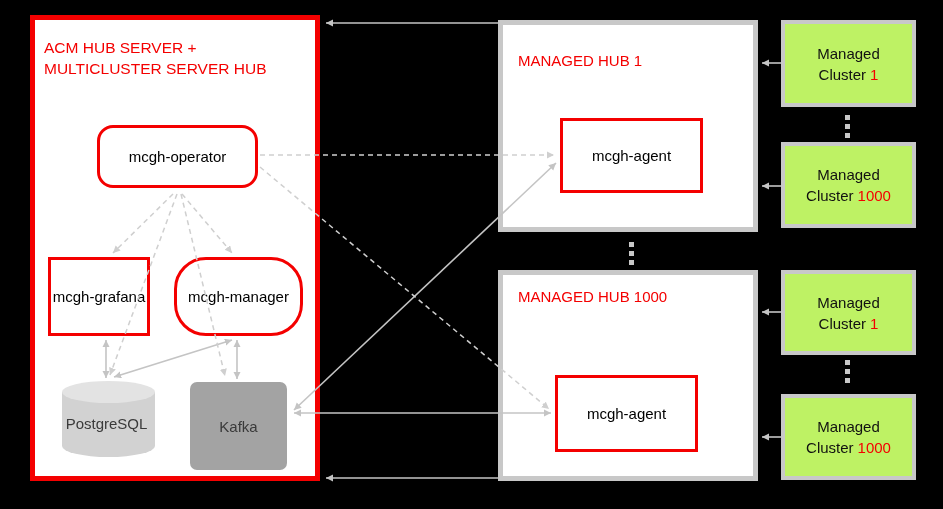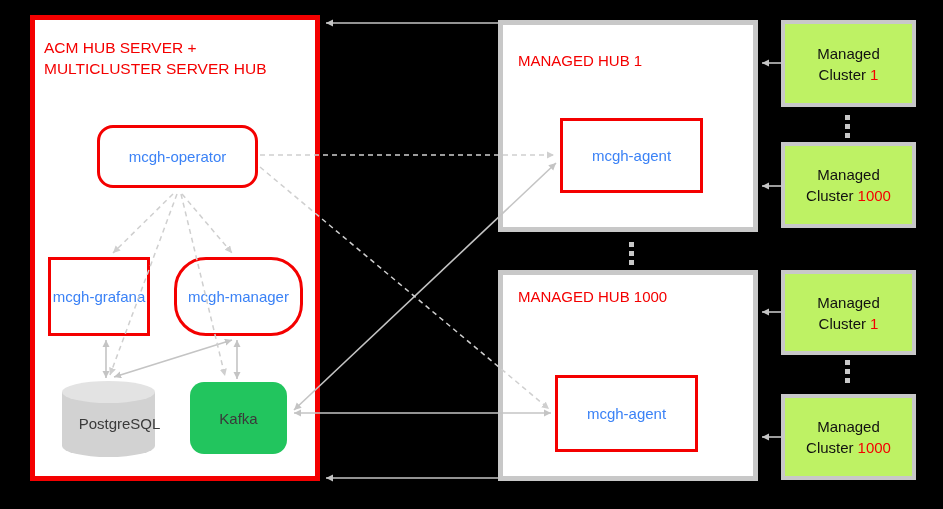--- a/index.html
+++ b/index.html
@@ -3,42 +3,42 @@
 <meta charset="utf-8">
 <style>
   html,body { margin:0; padding:0; background:#000; }
   #stage {
     position:relative; width:943px; height:509px; background:#000;
     font-family:"Liberation Sans", sans-serif; overflow:hidden;
   }
   .box { position:absolute; box-sizing:border-box; background:#fff; }
   .red-border   { border:3px solid #f40000; }
   .gray-border  { border:5px solid #c8c8c8; }
-  .red-text     { color:#3b82f6; }
+  .red-text     { color:#000000; }
   .label-center {
     display:flex; align-items:center; justify-content:center;
     text-align:center; font-size:15px;
   }
   
   #acm-box { left:30px; top:15px; width:290px; height:466px; border:5px solid #f40000; }
   #acm-title { position:absolute; left:44px; top:37px; width:260px;
     font-size:15.5px; line-height:21px; color:#f40000; }
   #operator-box { left:97px; top:125px; width:161px; height:63px; border-radius:16px; }
   #grafana-box  { left:48px;  top:257px; width:102px; height:79px; }
   #manager-box  { left:174px; top:257px; width:129px; height:79px;border-radius:32px; }
   
   .pg-part { position:absolute; background:#d2d2d2; }
   #pg-top    { left:62px; top:381px; width:93px; height:22px; border-radius:50%; background:#e3e3e3; }
   #pg-body   { left:62px; top:392px; width:93px; height:54px; }
   #pg-bottom { left:62px; top:435px; width:93px; height:22px; border-radius:50%; }
   #pg-label  { position:absolute; left:62px; top:408px; width:89px; height:30px;
-    color:#3a3a3a;margin-left:13px; }
+    color:#3a3a3a; }
   
-  #kafka-box { left:190px; top:382px; width:97px; height:72px; background:#22c55e;
-    border:none; border-radius:14px; color:#3a3a3a; }
+  #kafka-box { left:190px; top:382px; width:97px; height:88px; background:#a3a3a3;
+    border:none; border-radius:7px; color:#3a3a3a; }
   
   #mh1-box    { left:498px; top:20px;  width:260px; height:212px; }
   #mh1000-box { left:498px; top:270px; width:260px; height:211px; }
   .hub-title { position:absolute; font-size:15px; color:#f40000; }
   #mh1-title    { left:518px; top:52px; }
   #mh1000-title { left:518px; top:288px; }
   #mh1-agent    { left:560px; top:118px; width:143px; height:75px; }
   #mh1000-agent { left:555px; top:375px; width:143px; height:77px; }
   
   .cluster { position:absolute; box-sizing:border-box; left:781px; width:135px;

